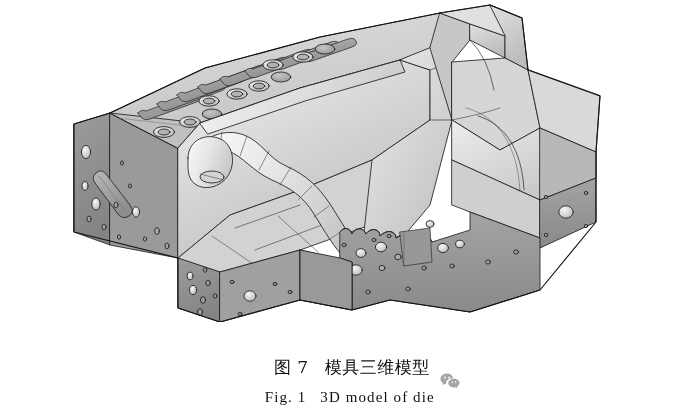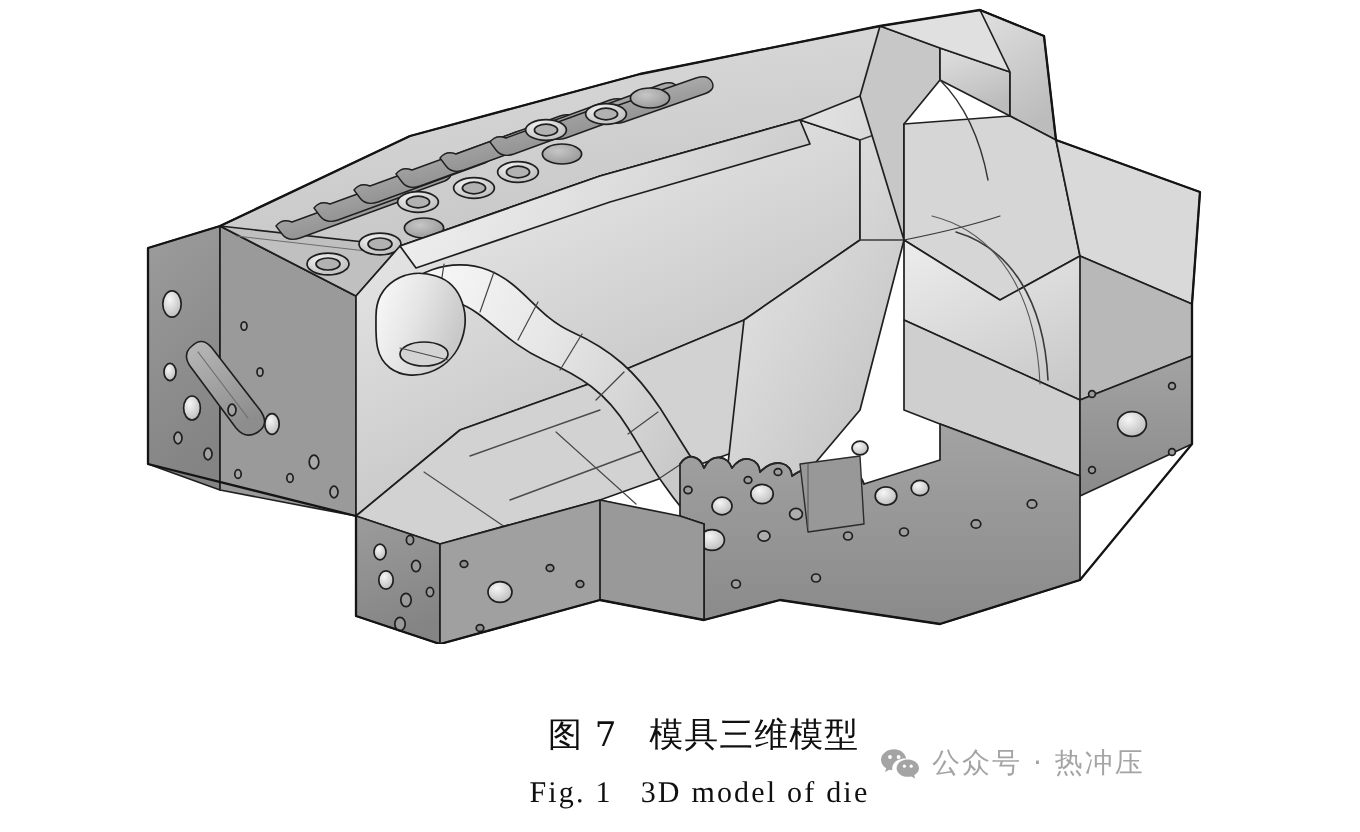--- a/index.html
+++ b/index.html
@@ -394,16 +394,15 @@
                    -0.1-0.3-0.1-0.6-0.1-0.9 0-2.8 2.8-5 6.3-5 0.2 0 0.5 0 0.7 0C12.5 2.5 10.2 0.6 7.2 0.6z"></path>
           <circle cx="5.0" cy="4.5" r="0.95" fill="#ffffff"></circle>
           <circle cx="9.3" cy="4.5" r="0.95" fill="#ffffff"></circle>
           <path d="M19.5 10.1c0-2.4-2.5-4.3-5.6-4.3s-5.6 1.9-5.6 4.3c0 2.4 2.5 4.3 5.6 4.3
                    0.6 0 1.2-0.1 1.8-0.2l1.9 1-0.5-1.6C18.5 12.8 19.5 11.5 19.5 10.1z"></path>
           <circle cx="12.2" cy="9.1" r="0.8" fill="#ffffff"></circle>
           <circle cx="15.6" cy="9.1" r="0.8" fill="#ffffff"></circle>
         </g>
       </svg>
     </span>
-    <span class="wm-text">公众号 · 热冲压</span>
   </div>
 
 </div>
 
 </body></html>

